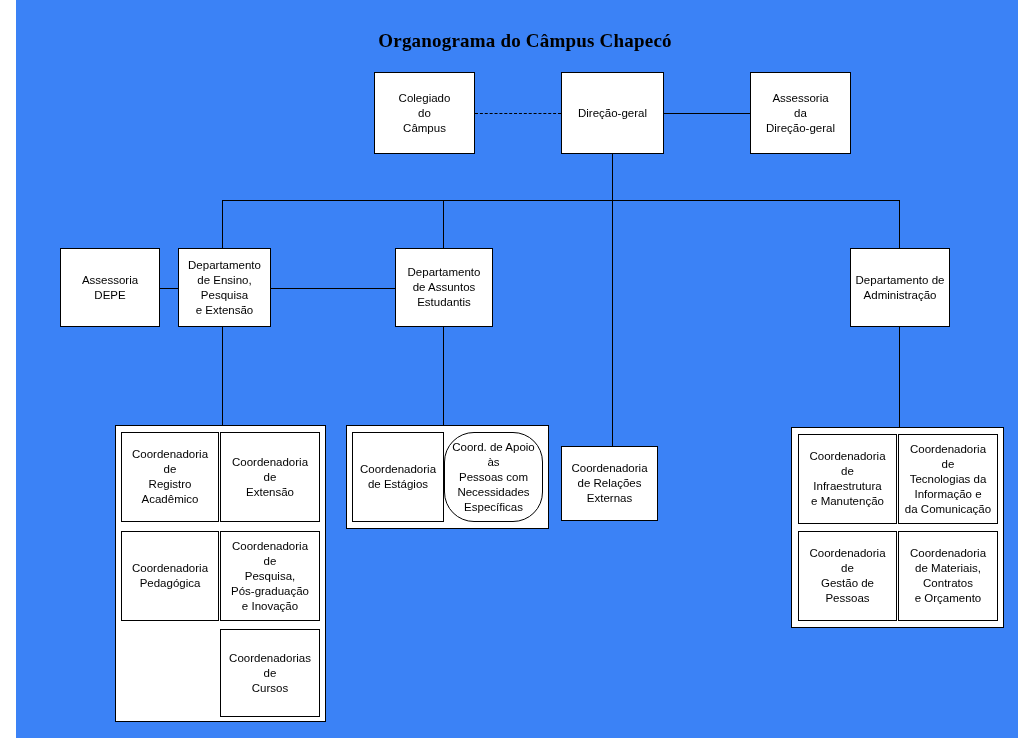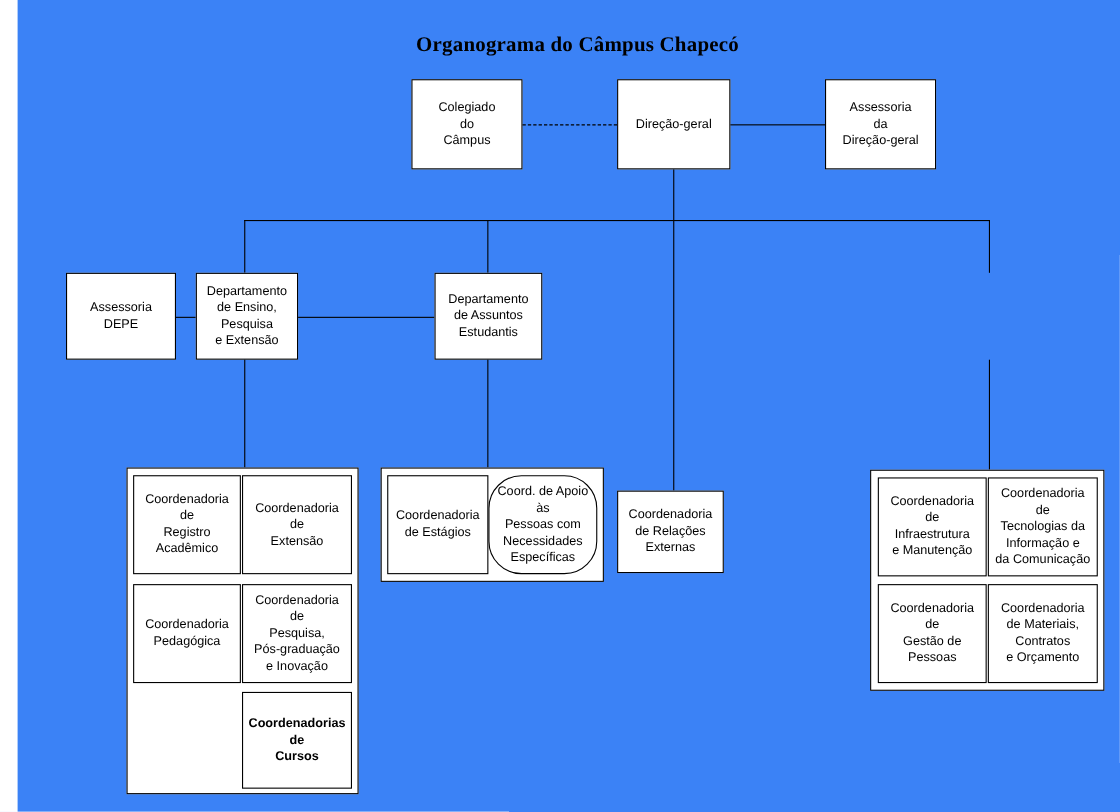--- a/index.html
+++ b/index.html
@@ -105,41 +105,43 @@
 de Ensino,
 Pesquisa
 e Extensão</div>
 
   <div class="conn conn-h" style="left:255px; top:288px; width:124px;"></div>
 
   <div class="node" style="left:379px; top:248px; width:98px; height:79px;">Departamento
 de Assuntos
 Estudantis</div>
 
+  <div class="node" style="left:834px; top:248px; width:100px; height:79px;">Departamento de
+Administração</div>
 
   <div class="conn conn-v" style="left:206px; top:327px; width:1px; height:98px;"></div>
   <div class="conn conn-v" style="left:427px; top:327px; width:1px; height:98px;"></div>
   <div class="conn conn-v" style="left:883px; top:327px; width:1px; height:100px;"></div>
 
   <div class="group-box" style="left:99px; top:425px; width:211px; height:297px;"></div>
 
   <div class="node" style="left:105px; top:432px; width:98px; height:90px;">Coordenadoria de
 Registro
 Acadêmico</div>
   <div class="node" style="left:204px; top:432px; width:100px; height:90px;">Coordenadoria de
 Extensão</div>
 
   <div class="node" style="left:105px; top:531px; width:98px; height:90px;">Coordenadoria
 Pedagógica</div>
   <div class="node" style="left:204px; top:531px; width:100px; height:90px;">Coordenadoria de
 Pesquisa,
 Pós-graduação
 e Inovação</div>
 
-  <div class="node" style="left:204px; top:629px; width:100px; height:88px;font-weight:bold;">Coordenadorias
+  <div class="node" style="left:204px; top:629px; width:100px; height:88px;">Coordenadorias
 de
 Cursos</div>
 
   <div class="group-box" style="left:330px; top:425px; width:203px; height:104px;"></div>
 
   <div class="node" style="left:336px; top:432px; width:92px; height:90px;">Coordenadoria
 de Estágios</div>
   <div class="node" style="left:428px; top:432px; width:99px; height:90px;border-radius:30px;">Coord. de Apoio às
 Pessoas com
 Necessidades

